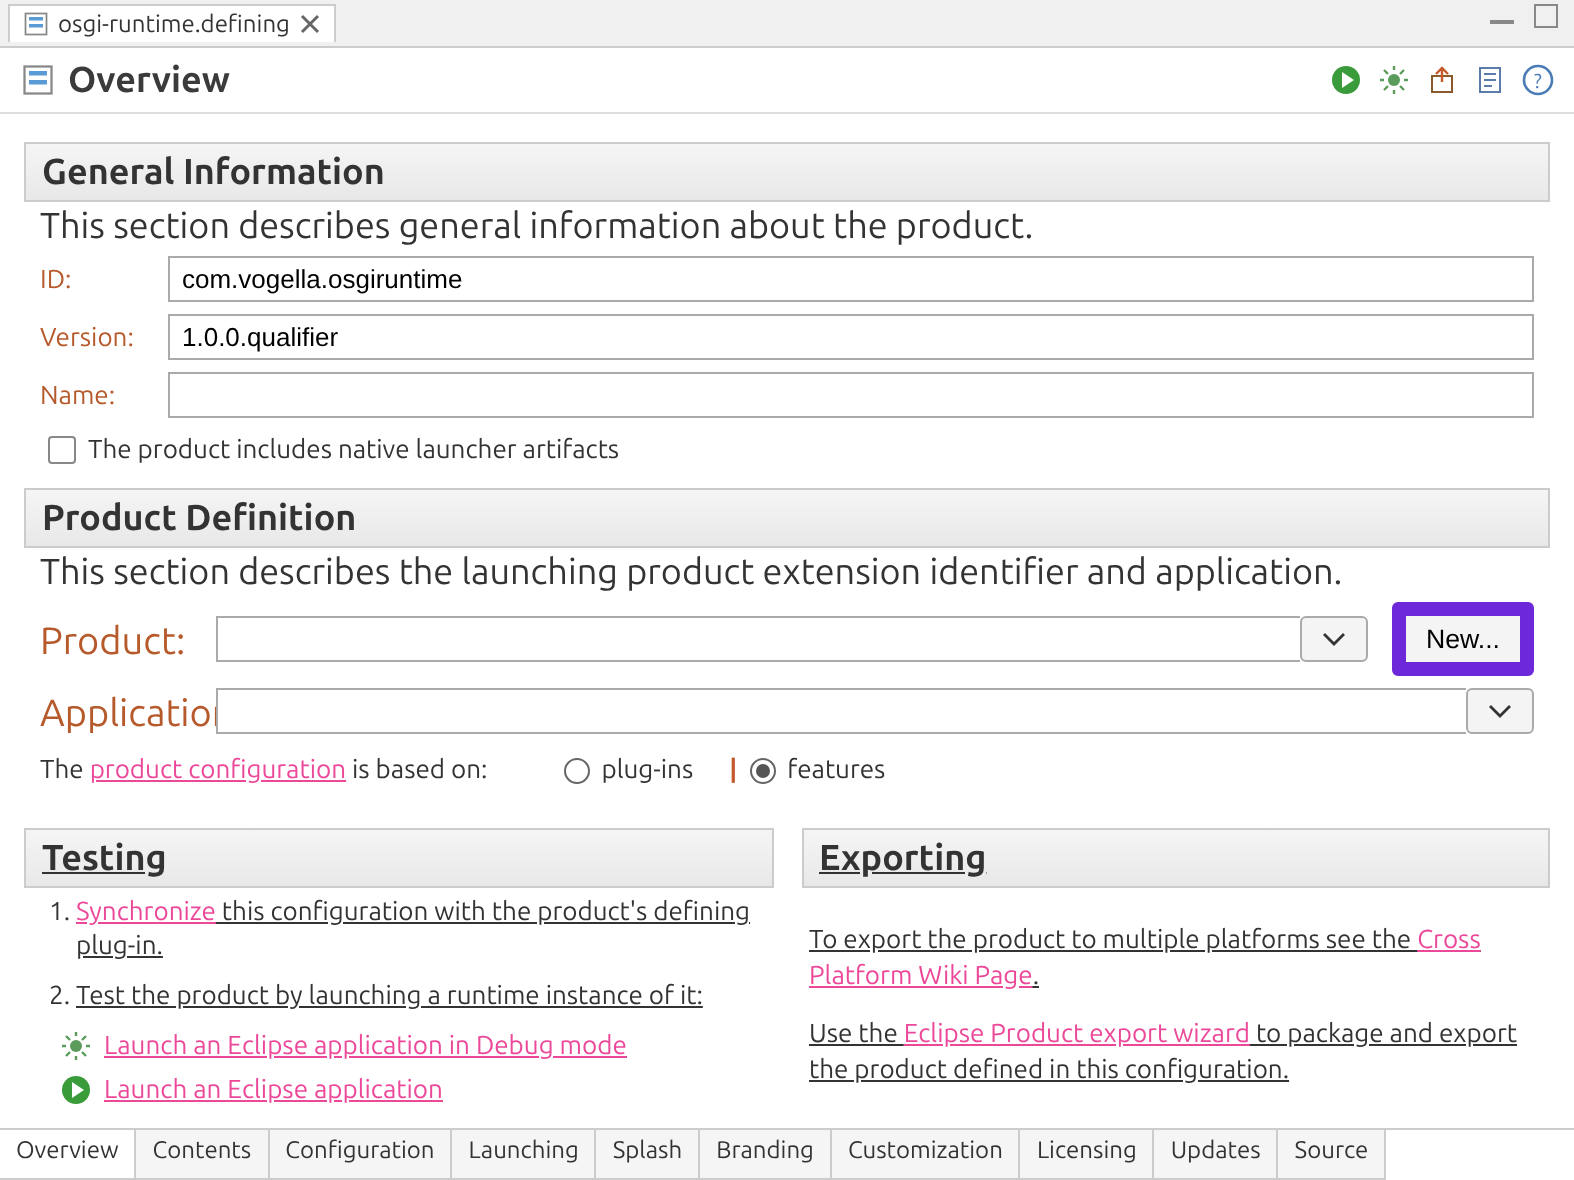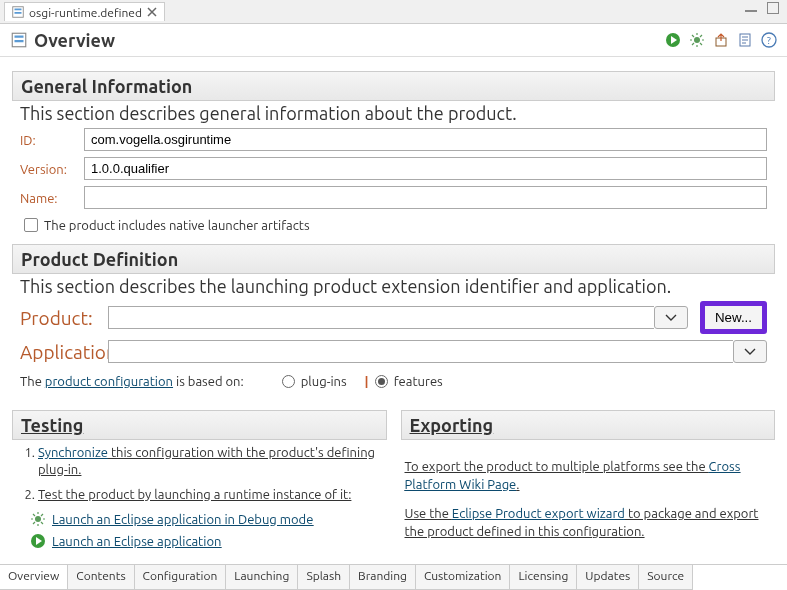--- a/index.html
+++ b/index.html
@@ -18,48 +18,48 @@
 .content { padding: 8px 12px; height: calc(100% - 24px - 40px - 26px); overflow: auto; }
 .section-header { background: linear-gradient(#f5f5f5, #e8e8e8); border: 1px solid #ccc; padding: 4px 8px; font-weight: bold; font-size: 18px; color: #333; margin-top: 6px; }
 .section-desc { padding: 2px 8px; color: #333; font-size: 18px; }
 .form-row { display: flex; align-items: center; padding: 3px 8px; gap: 6px; justify-content: flex-end; }
 .form-label { width: 58px; color: #b65a2c; font-size: 13px; }
 .form-label2 { width: 82px; color: #b65a2c; font-size: 19px; }
 .form-input { flex: 1; border: 1px solid #aaa; padding: 3px 6px; font-size: 13px; background: #fff; }
 .dropdown { display: flex; flex: 1; }
 .dropdown .form-input { flex: 1; border-right: none; }
 .dropdown-btn { width: 34px; border: 1px solid #aaa; background: #f4f4f4; display: flex; align-items: center; justify-content: center; cursor: pointer; border-radius: 3px; }
-.new-btn { margin-left: 6px; border: 5px solid #6d28d9; background: #f4f4f4; padding: 4px 10px; cursor: pointer; border-radius: 3px; }
+.new-btn { margin-left: 6px; border: 7px solid #6d28d9; background: #f4f4f4; padding: 4px 10px; cursor: pointer; border-radius: 3px; }
 .checkbox-row { display: flex; align-items: center; padding: 6px 12px; gap: 6px; }
 .checkbox { width: 14px; height: 14px; border: 1px solid #888; border-radius: 2px; }
 .radio { width: 13px; height: 13px; border: 1px solid #666; border-radius: 50%; display: inline-flex; align-items: center; justify-content: center; }
 .radio.checked::after { content: ""; width: 7px; height: 7px; background: #555; border-radius: 50%; }
 .config-row { padding: 8px; display: flex; align-items: center; gap: 18px; }
-.link { color: #0c4a6e; text-decoration: underline; cursor: pointer; }
+.link { color: #ec4899; text-decoration: underline; cursor: pointer; }
 .two-col { display: flex; gap: 14px; margin-top: 8px; text-decoration: underline; }
 .col { flex: 1; }
 .ol { padding-left: 26px; padding-top: 4px; }
 .ol li { margin-bottom: 8px; line-height: 1.3; }
 .launch-link { display: flex; align-items: center; gap: 6px; padding-left: 18px; margin-bottom: 6px; }
 .bottom-tabs { display: flex; border-top: 1px solid #ccc; position: absolute; bottom: 0; left: 0; right: 0; background: #fff; height: 26px; }
 .bottom-tab { border: 1px solid #ccc; border-top: none; border-left: none; padding: 4px 8px; font-size: 12px; cursor: pointer; background: #f5f5f5; }
 .bottom-tab.active { background: #fff; }
 svg { display: block; }
 </style>
 </head>
 <body>
 
 <div class="tab-bar">
   <div class="editor-tab">
     <svg class="icon" viewBox="0 0 16 16">
         <rect x="2" y="2" width="12" height="12" fill="#fff" stroke="#888"></rect>
         <rect x="4" y="4" width="8" height="2" fill="#5b9bd5"></rect>
         <rect x="4" y="8" width="8" height="2" fill="#5b9bd5"></rect>
       </svg>
-    <span>osgi-runtime.defined</span>
+    <span>osgi-runtime.defining</span>
     <svg width="12" height="12" viewBox="0 0 12 12">
         <path d="M2 2 L10 10 M10 2 L2 10" stroke="#666" stroke-width="1.5"></path>
       </svg>
   </div>
   <div class="window-ctrls">
     <span class="min"></span>
     <span></span>
   </div>
 </div>
 

